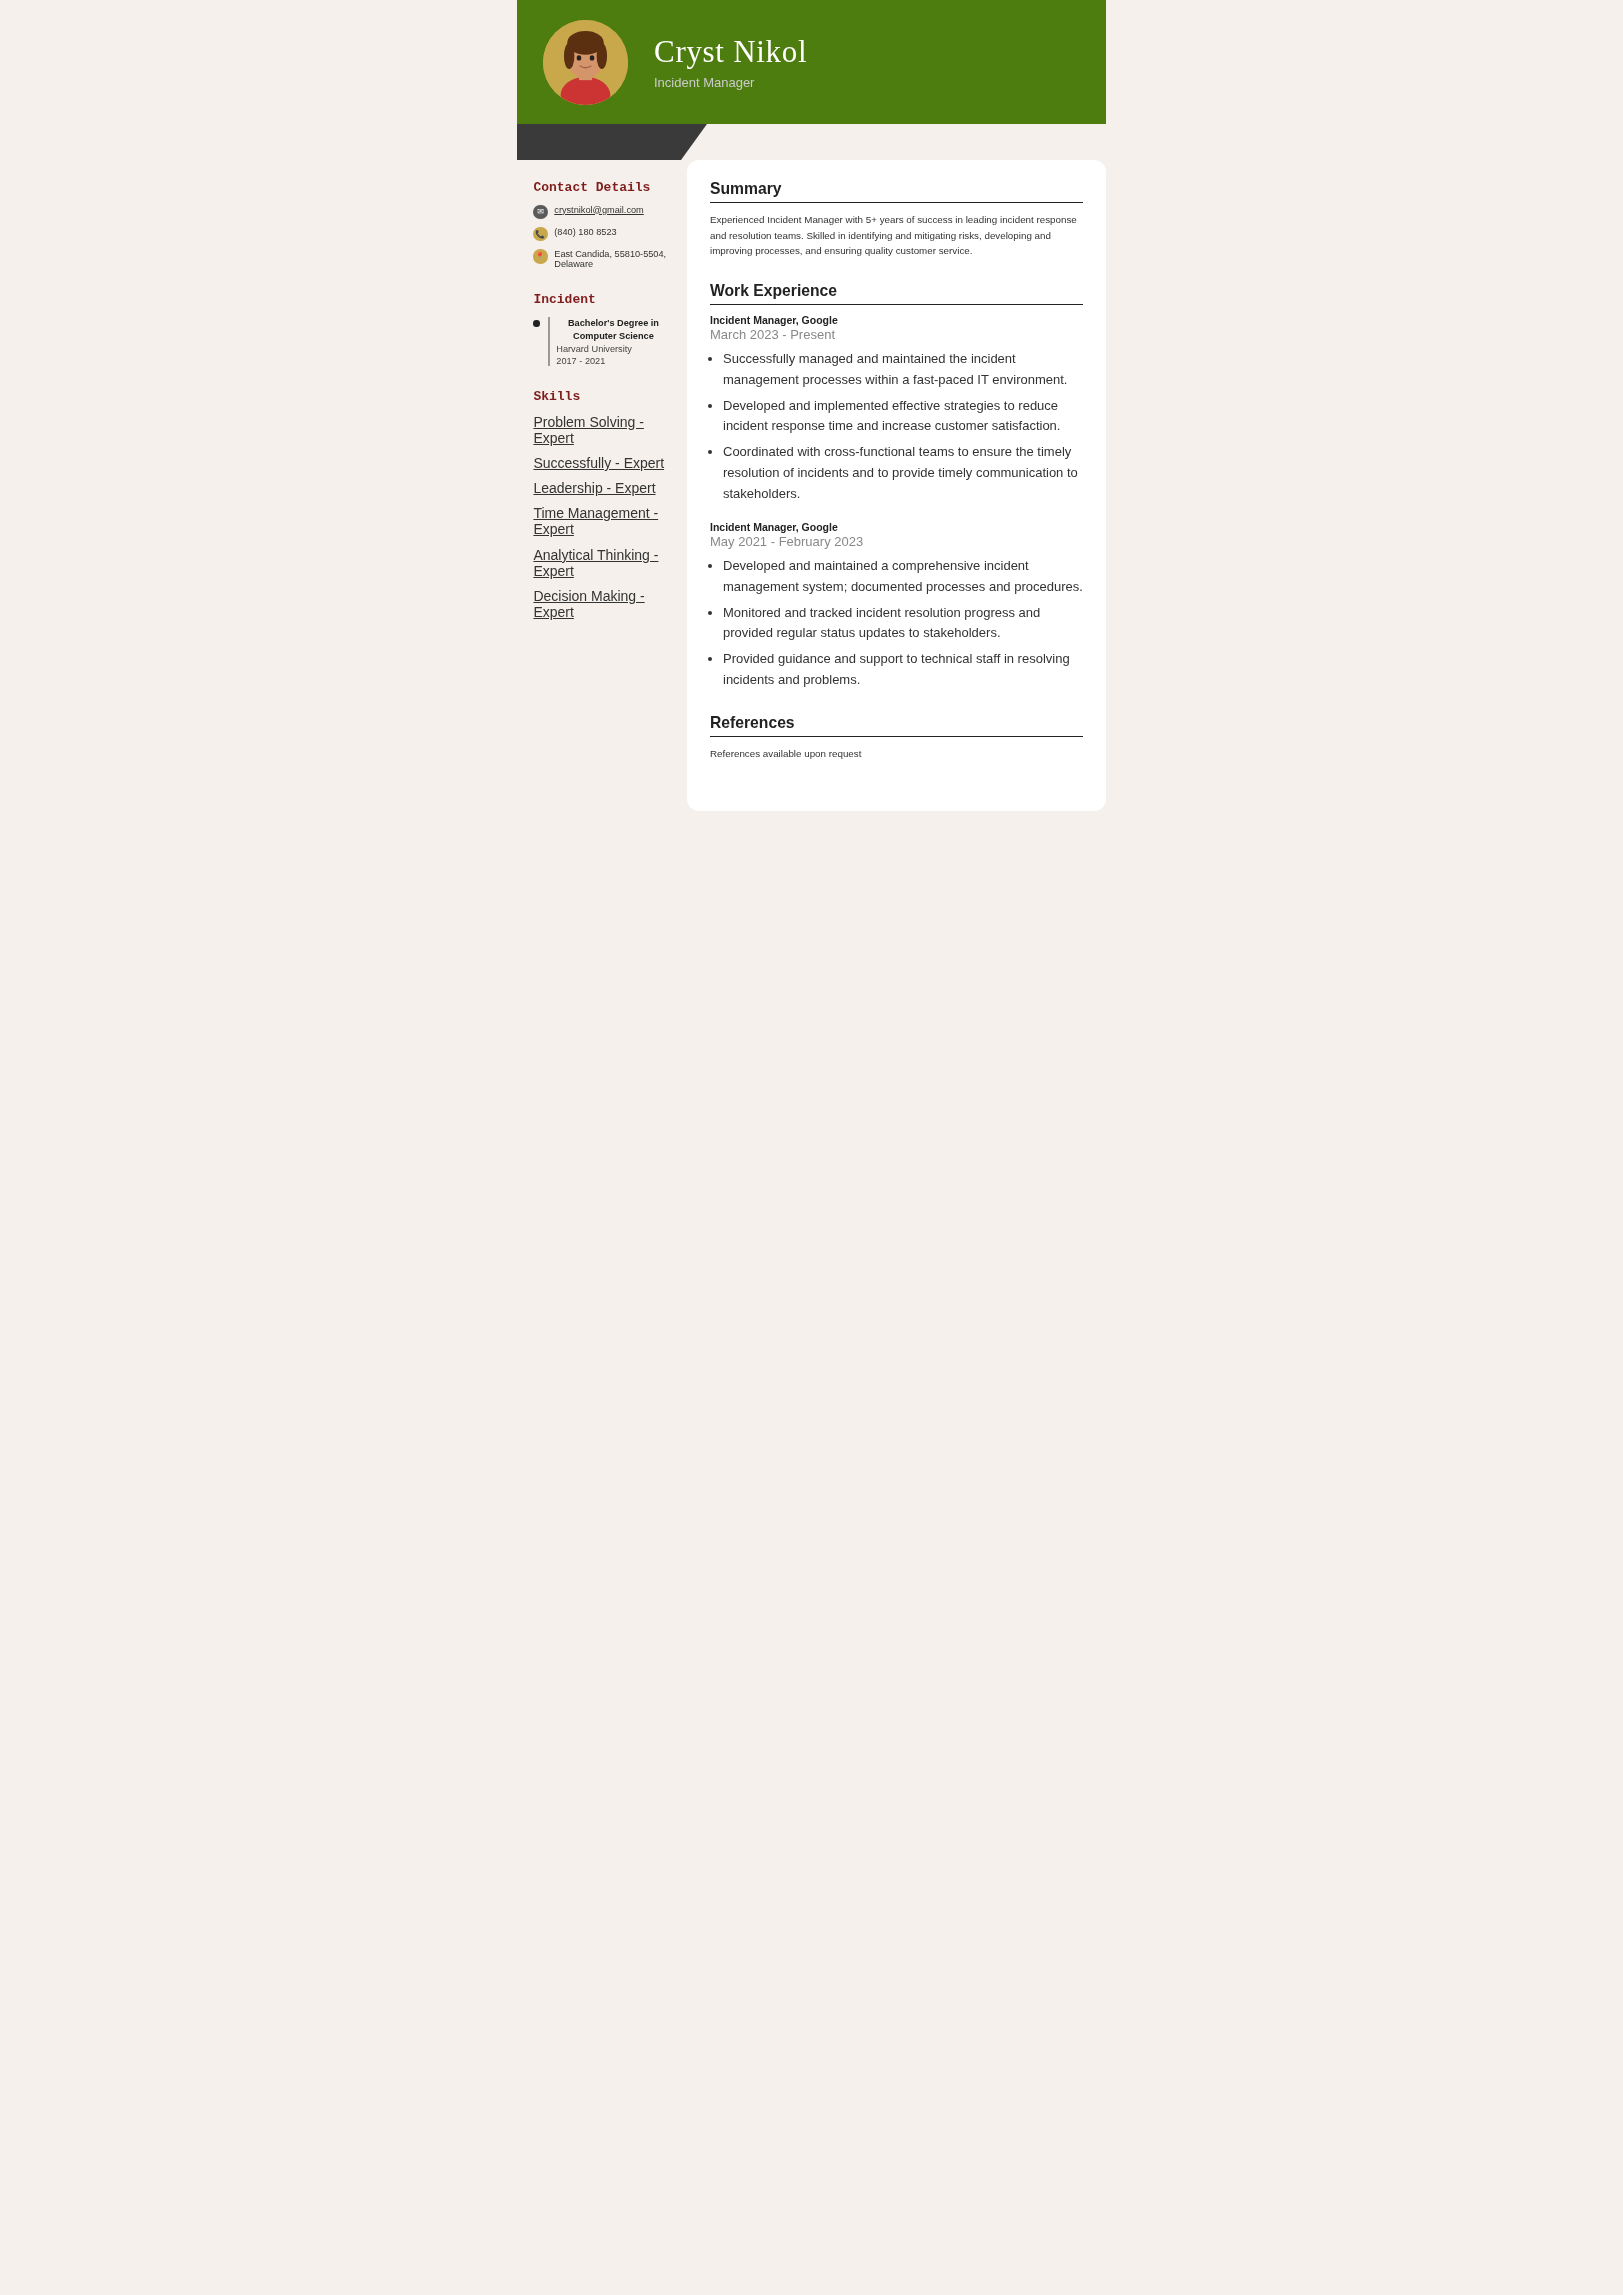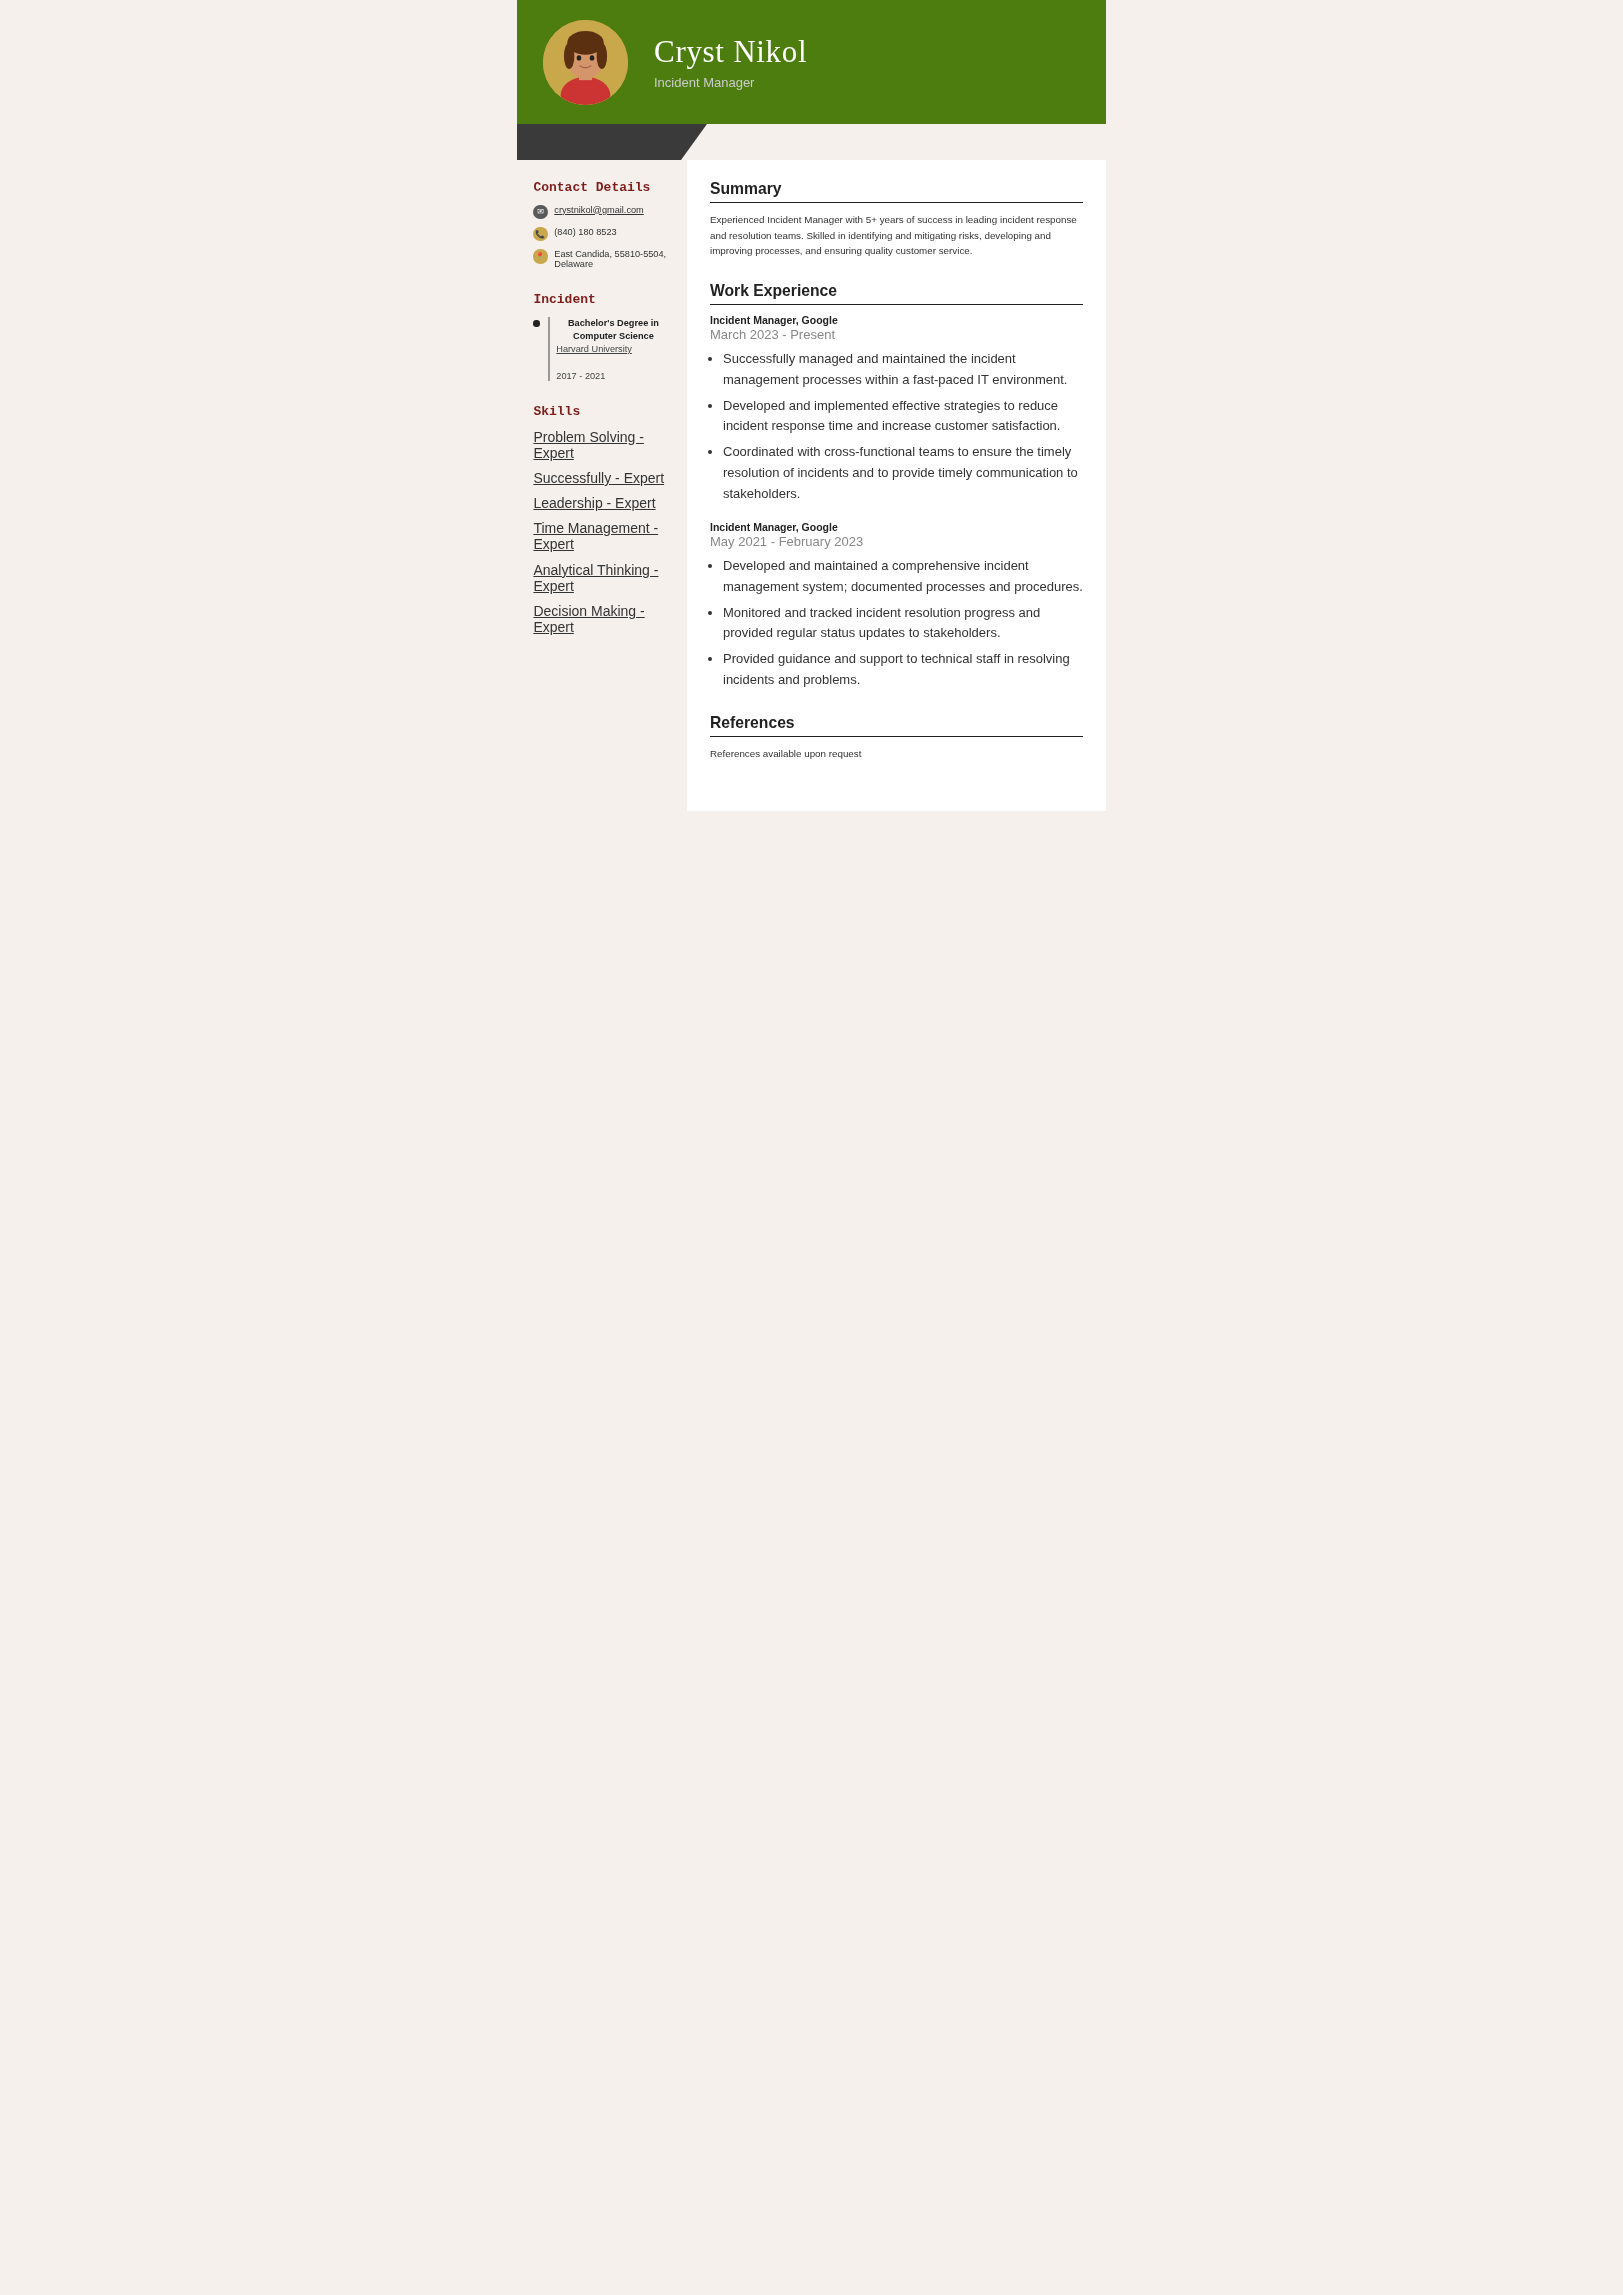--- a/index.html
+++ b/index.html
@@ -160,42 +160,42 @@
 
     .edu-degree {
       font-weight: bold;
       line-height: 1.4;
       margin-bottom: 1.3px;
       text-align: center;
     }
 
     .edu-school {
       color: #444;
-      margin-bottom: 17px;
-      text-decoration: underline;
+      margin-bottom: 2px;
     }
 
     .edu-years {
       color: #444;
     }
 
     
     .skill-item {
       font-family: Arial, sans-serif;
       font-size: 14px;
       color: #333;
       margin-bottom: 9.2px;
       text-decoration: underline;
     }
 
     
     .content {
       flex: 1;
       padding: 19.6px 23px 26px 23px;
       background: #fff;
+      border-radius: 12px;
     }
 
     .section {
       margin-bottom: 23px;
     }
 
     .section-title {
       font-size: 15.7px;
       font-weight: bold;
       color: #222;

